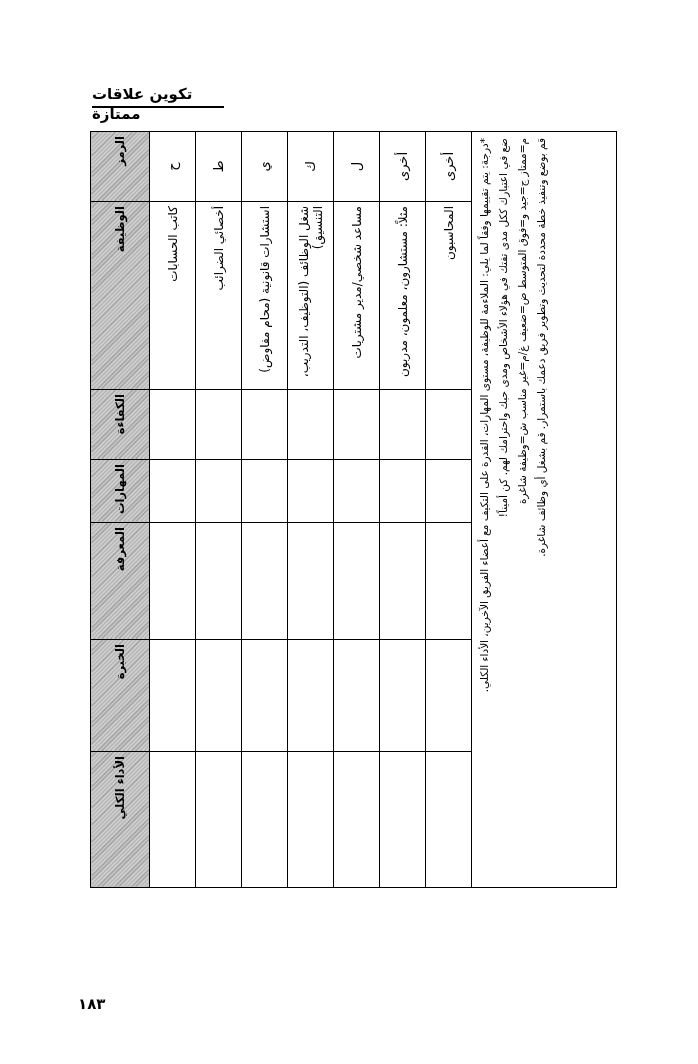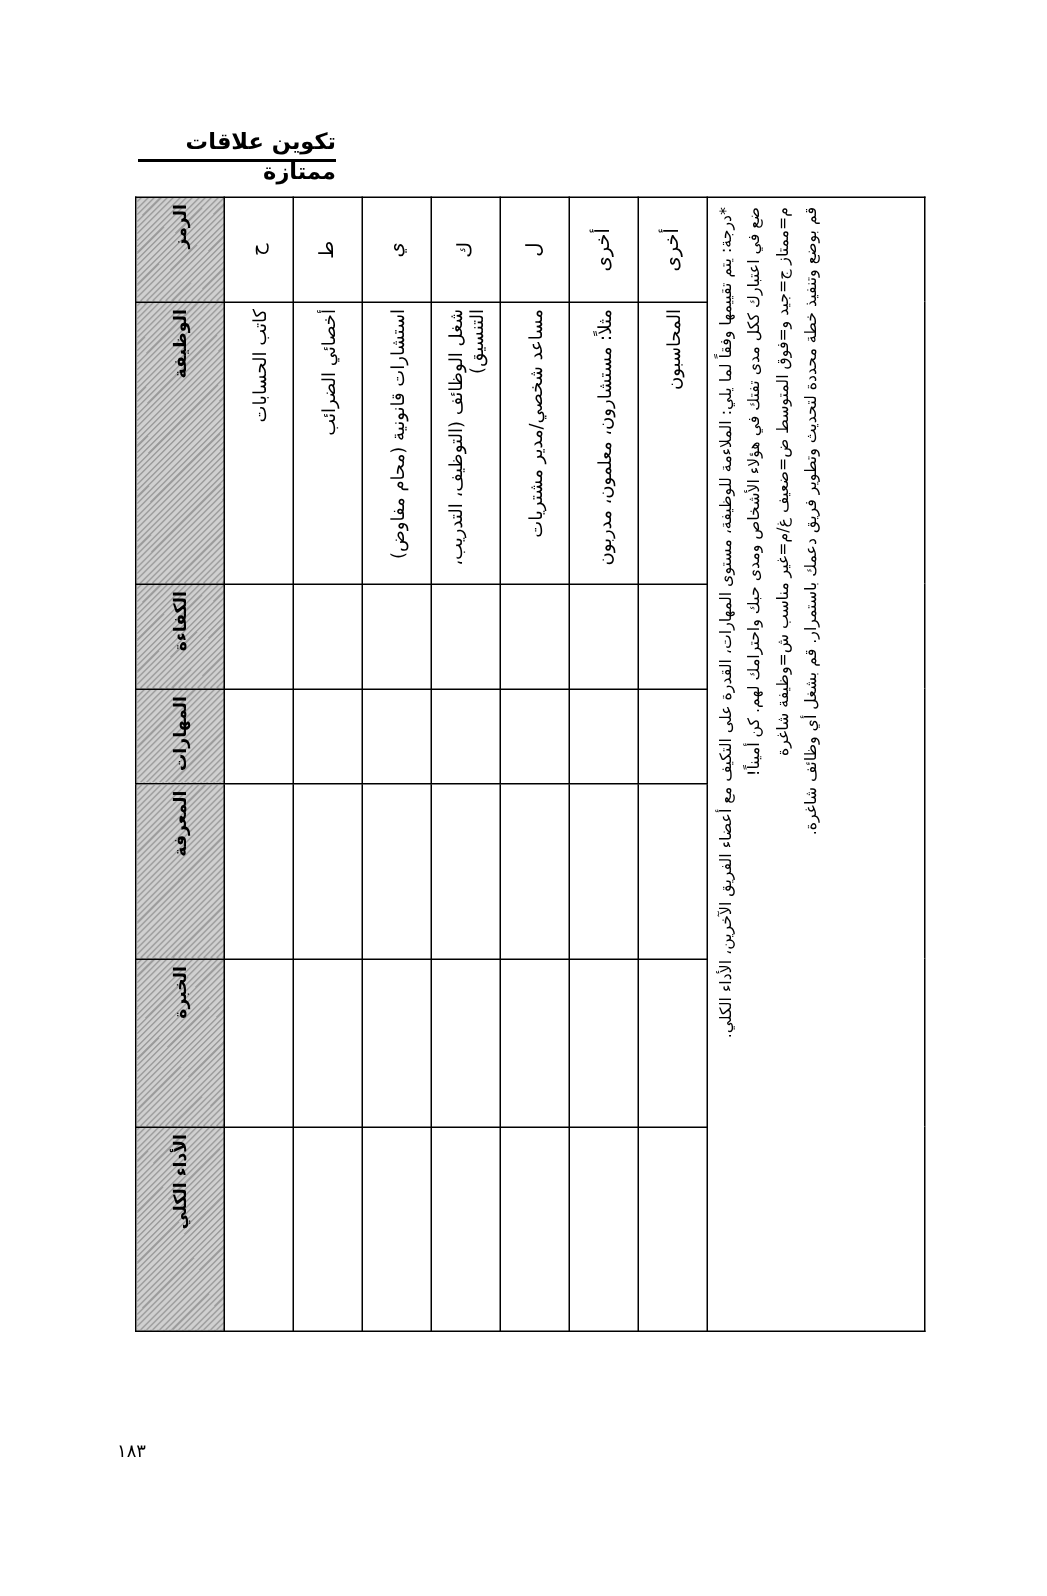--- a/index.html
+++ b/index.html
@@ -1,21 +1,21 @@
 <!DOCTYPE html>
 <html><head>
 <meta charset="utf-8">
 <style>
   html, body { margin:0; padding:0; background:#ffffff; }
   body { width:698px; height:1064px; position:relative; overflow:hidden;
          font-family:"DejaVu Sans", sans-serif; color:#000; }
   .running-head { position:absolute; left:92px; top:84px; width:132px; height:22px;
-         font-size:15px; font-weight:bold; direction:rtl; text-align:right;
+         font-size:15px; font-weight:bold; direction:rtl; text-align:left;
          border-bottom:2px solid #000; line-height:20px; }
-  .page-number { position:absolute; left:78px; top:960px; font-size:12px; font-weight:normal; }
+  .page-number { position:absolute; left:78px; top:995px; font-size:15px; font-weight:bold; }
   .rot-wrap { position:absolute; left:90px; top:132px; width:523px; height:756px; }
   
   .rot { position:absolute; left:0; top:0; width:756px; height:523px;
          transform-origin:0 0; transform:translate(0px,756px) rotate(-90deg); }
   table.grid { border-collapse:collapse; width:756px; height:523px; direction:rtl;
          table-layout:fixed; font-size:12px; }
   table.grid td { border:1.5px solid #000; padding:0 4px; vertical-align:middle;
          text-align:right; overflow:hidden; white-space:nowrap; }
   .hdr td { background:#bdbdbd; height:58px; font-weight:bold; font-size:11.5px;
          background-image:repeating-linear-gradient(45deg,#9a9a9a 0 1px,#d0d0d0 1px 3px); }

